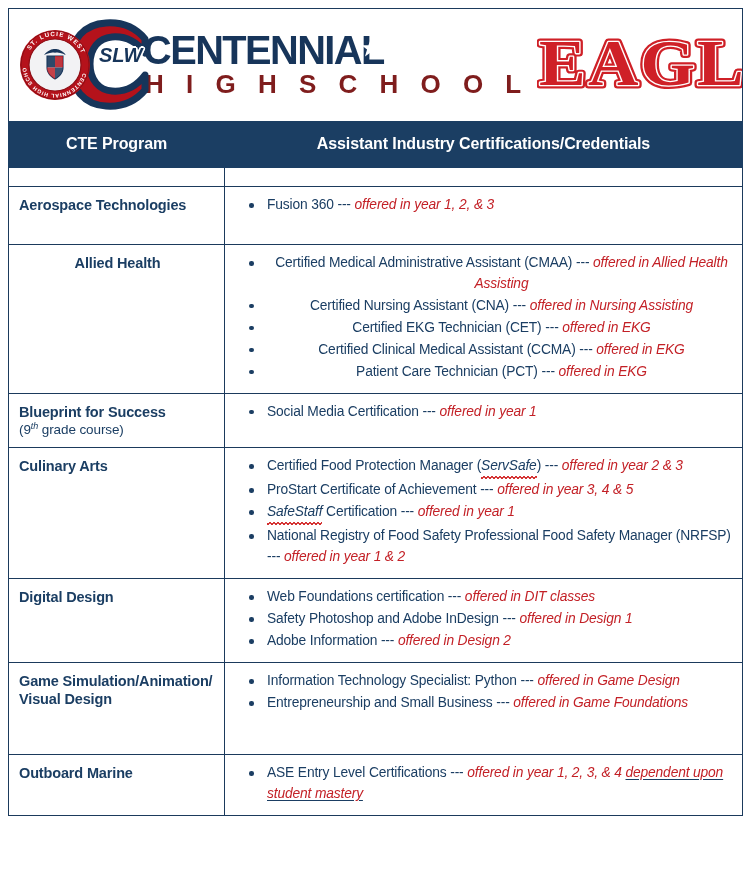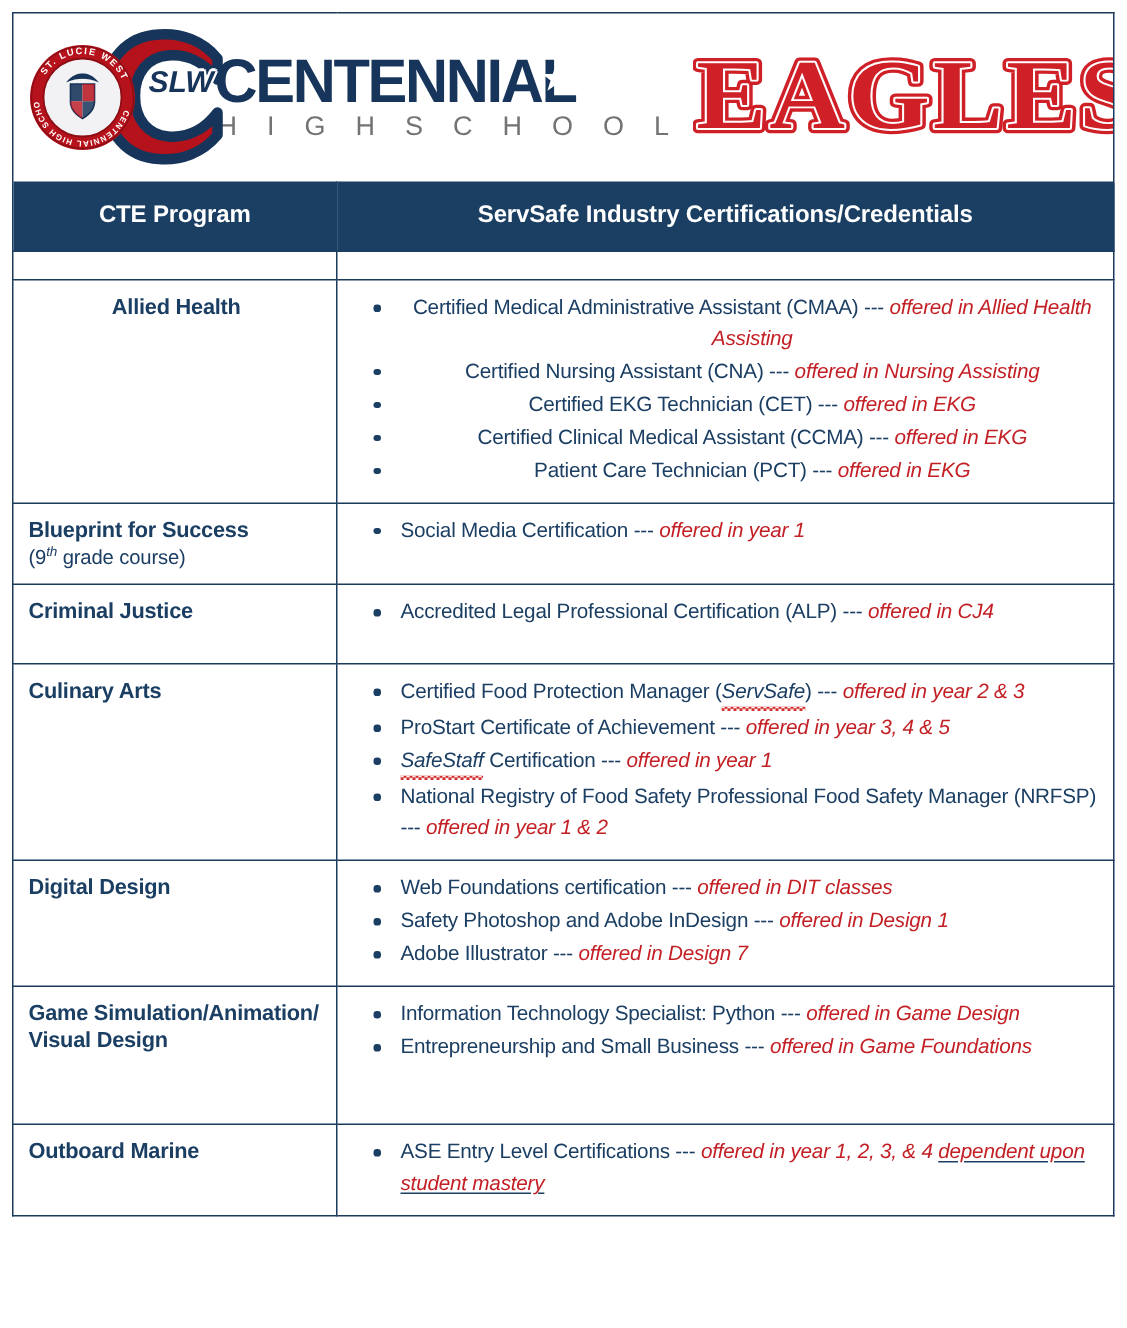--- a/index.html
+++ b/index.html
@@ -111,24 +111,24 @@
     position: relative;
     width: 0;
   }
   .wm-star svg {
     position: absolute;
     left: -25px;
     top: -28px;
   }
   .wm-high {
     font-family: "Liberation Sans", sans-serif;
-    font-weight: 400;
-    font-size: 18px;
+    font-weight: 700;
+    font-size: 26px;
     letter-spacing: 7.5px;
-    color: #737373;
+    color: #7f1d1d;
     line-height: 1.15;
     white-space: nowrap;
     padding-left: 2px;
   }
 
   .eagles {
     flex: 0 0 auto;
     margin-left: 8px;
     z-index: 1;
   }
@@ -320,30 +320,40 @@
               <text x="2" y="55" font-family="Liberation Serif, serif" font-size="66" font-weight="700" letter-spacing="2" fill="#cf2027" transform="scale(1.06,1)">EAGLES</text>
             </svg>
           </div>
 
         </div>
       </td>
     </tr>
 
     <tr class="hdr-row">
       <th class="c1">CTE Program</th>
-      <th>ServSafe Industry Certifications/Credentials</th>
+      <th>Assistant Industry Certifications/Credentials</th>
     </tr>
 
     <tr class="spacer-row">
       <td></td>
       <td></td>
     </tr>
 
     </tbody>
       <tbody id="rows-body">
+        <tr style="height: 58px;">
+          <td class="prog">
+            <div class="prog-name">Aerospace Technologies</div>
+          </td>
+          <td class="certs">
+            <ul class="cert-list">
+              <li><span class="ctext">Fusion 360 --- </span><span class="note">offered in year 1, 2, &amp; 3</span></li>
+            </ul>
+          </td>
+        </tr>
         <tr style="height: 110px; text-align: center;">
           <td class="prog">
             <div class="prog-name">Allied Health</div>
           </td>
           <td class="certs">
             <ul class="cert-list">
               <li><span class="ctext">Certified Medical Administrative Assistant (CMAA) --- </span><span class="note">offered in Allied Health Assisting</span></li>
               <li><span class="ctext">Certified Nursing Assistant (CNA) --- </span><span class="note">offered in Nursing Assisting</span></li>
               <li><span class="ctext">Certified EKG Technician (CET) --- </span><span class="note">offered in EKG</span></li>
               <li><span class="ctext">Certified Clinical Medical Assistant (CCMA) --- </span><span class="note">offered in EKG</span></li>
@@ -355,30 +365,20 @@
           <td class="prog">
             <div class="prog-name">Blueprint for Success</div>
             <div class="prog-sub">(9<sup>th</sup> grade course)</div>
           </td>
           <td class="certs">
             <ul class="cert-list">
               <li><span class="ctext">Social Media Certification --- </span><span class="note">offered in year 1</span></li>
             </ul>
           </td>
         </tr>
-        <tr style="height: 53px;">
-          <td class="prog">
-            <div class="prog-name">Criminal Justice</div>
-          </td>
-          <td class="certs">
-            <ul class="cert-list">
-              <li><span class="ctext">Accredited Legal Professional Certification (ALP) --- </span><span class="note">offered in CJ4</span></li>
-            </ul>
-          </td>
-        </tr>
         <tr style="height: 89px;">
           <td class="prog">
             <div class="prog-name">Culinary Arts</div>
           </td>
           <td class="certs">
             <ul class="cert-list">
               <li><span class="ctext">Certified Food Protection Manager (<span class="sp">ServSafe</span>) --- </span><span class="note">offered in year 2 &amp; 3</span></li>
               <li><span class="ctext">ProStart Certificate of Achievement --- </span><span class="note">offered in year 3, 4 &amp; 5</span></li>
               <li><span class="ctext"><span class="sp">SafeStaff</span> Certification --- </span><span class="note">offered in year 1</span></li>
               <li><span class="ctext">National Registry of Food Safety Professional Food Safety Manager (NRFSP) --- </span><span class="note">offered in year 1 &amp; 2</span></li>
@@ -386,21 +386,21 @@
           </td>
         </tr>
         <tr style="height: 58px;">
           <td class="prog">
             <div class="prog-name">Digital Design</div>
           </td>
           <td class="certs">
             <ul class="cert-list">
               <li><span class="ctext">Web Foundations certification --- </span><span class="note">offered in DIT classes</span></li>
               <li><span class="ctext">Safety Photoshop and Adobe InDesign --- </span><span class="note">offered in Design 1</span></li>
-              <li><span class="ctext">Adobe Illustrator --- </span><span class="note">offered in Design 7</span></li>
+              <li><span class="ctext">Adobe Information --- </span><span class="note">offered in Design 2</span></li>
             </ul>
           </td>
         </tr>
         <tr style="height: 92px;">
           <td class="prog">
             <div class="prog-name">Game Simulation/Animation/ Visual Design</div>
           </td>
           <td class="certs">
             <ul class="cert-list">
               <li><span class="ctext">Information Technology Specialist: Python --- </span><span class="note">offered in Game Design</span></li>

